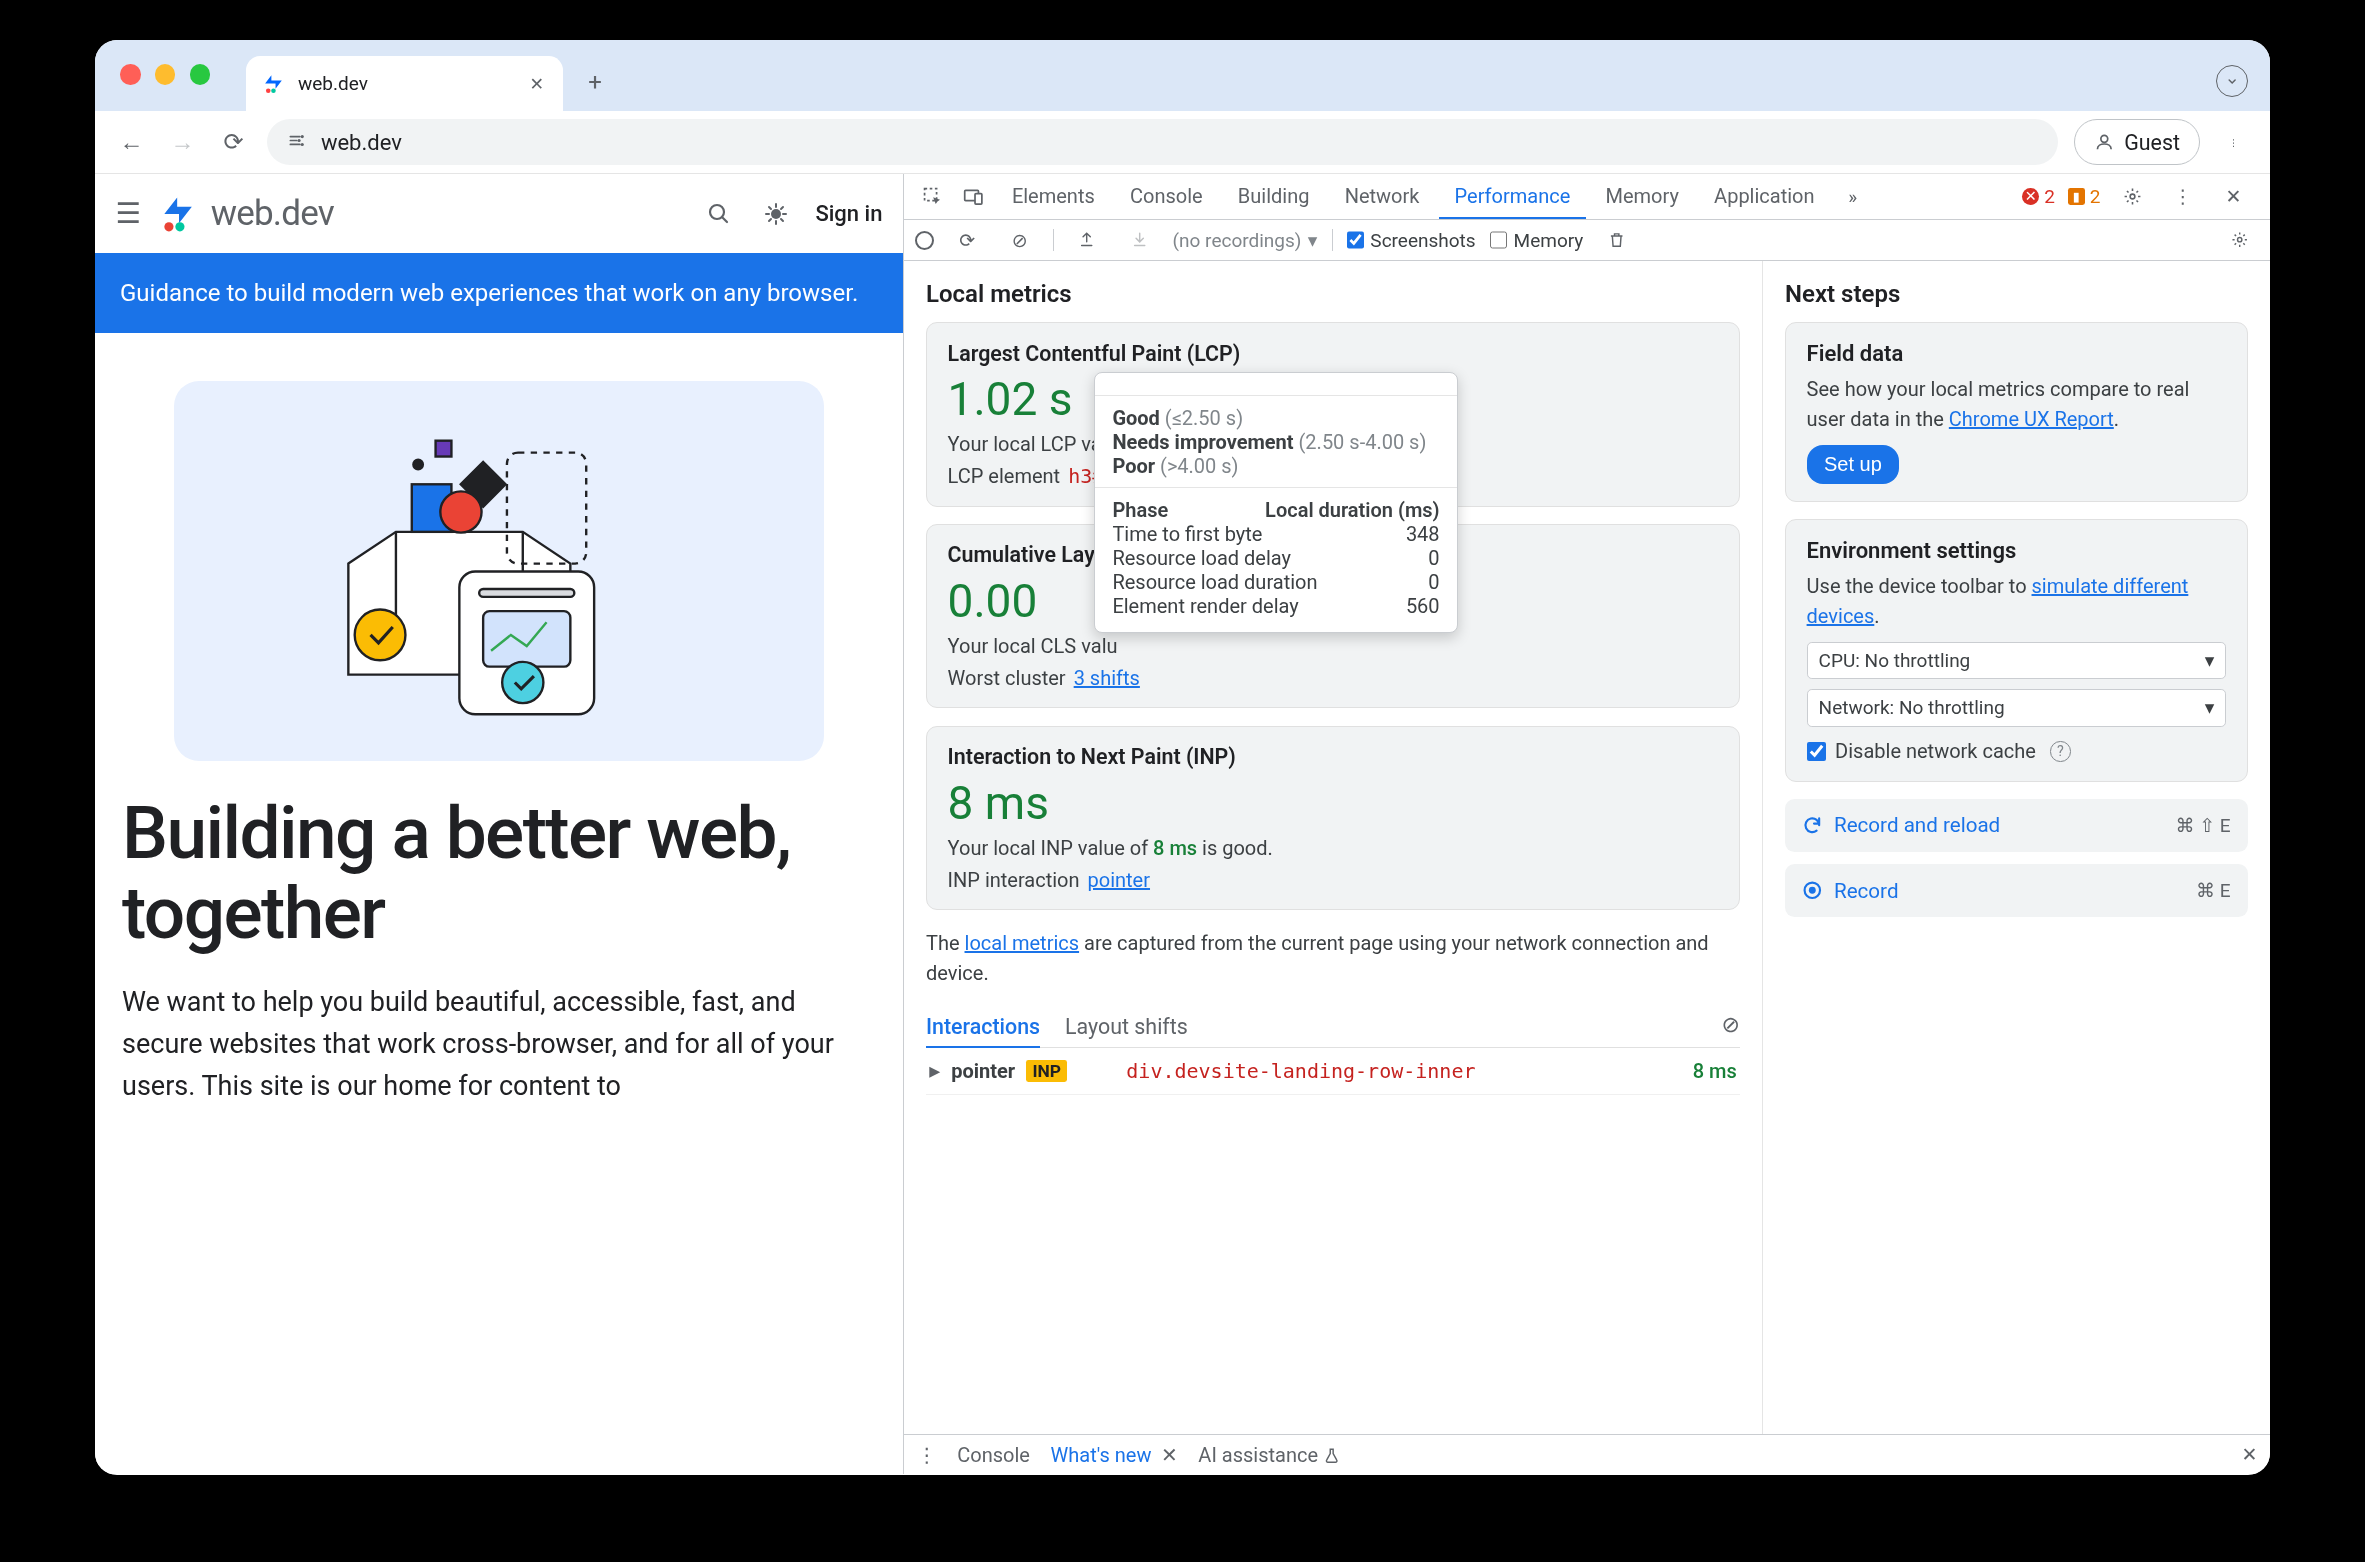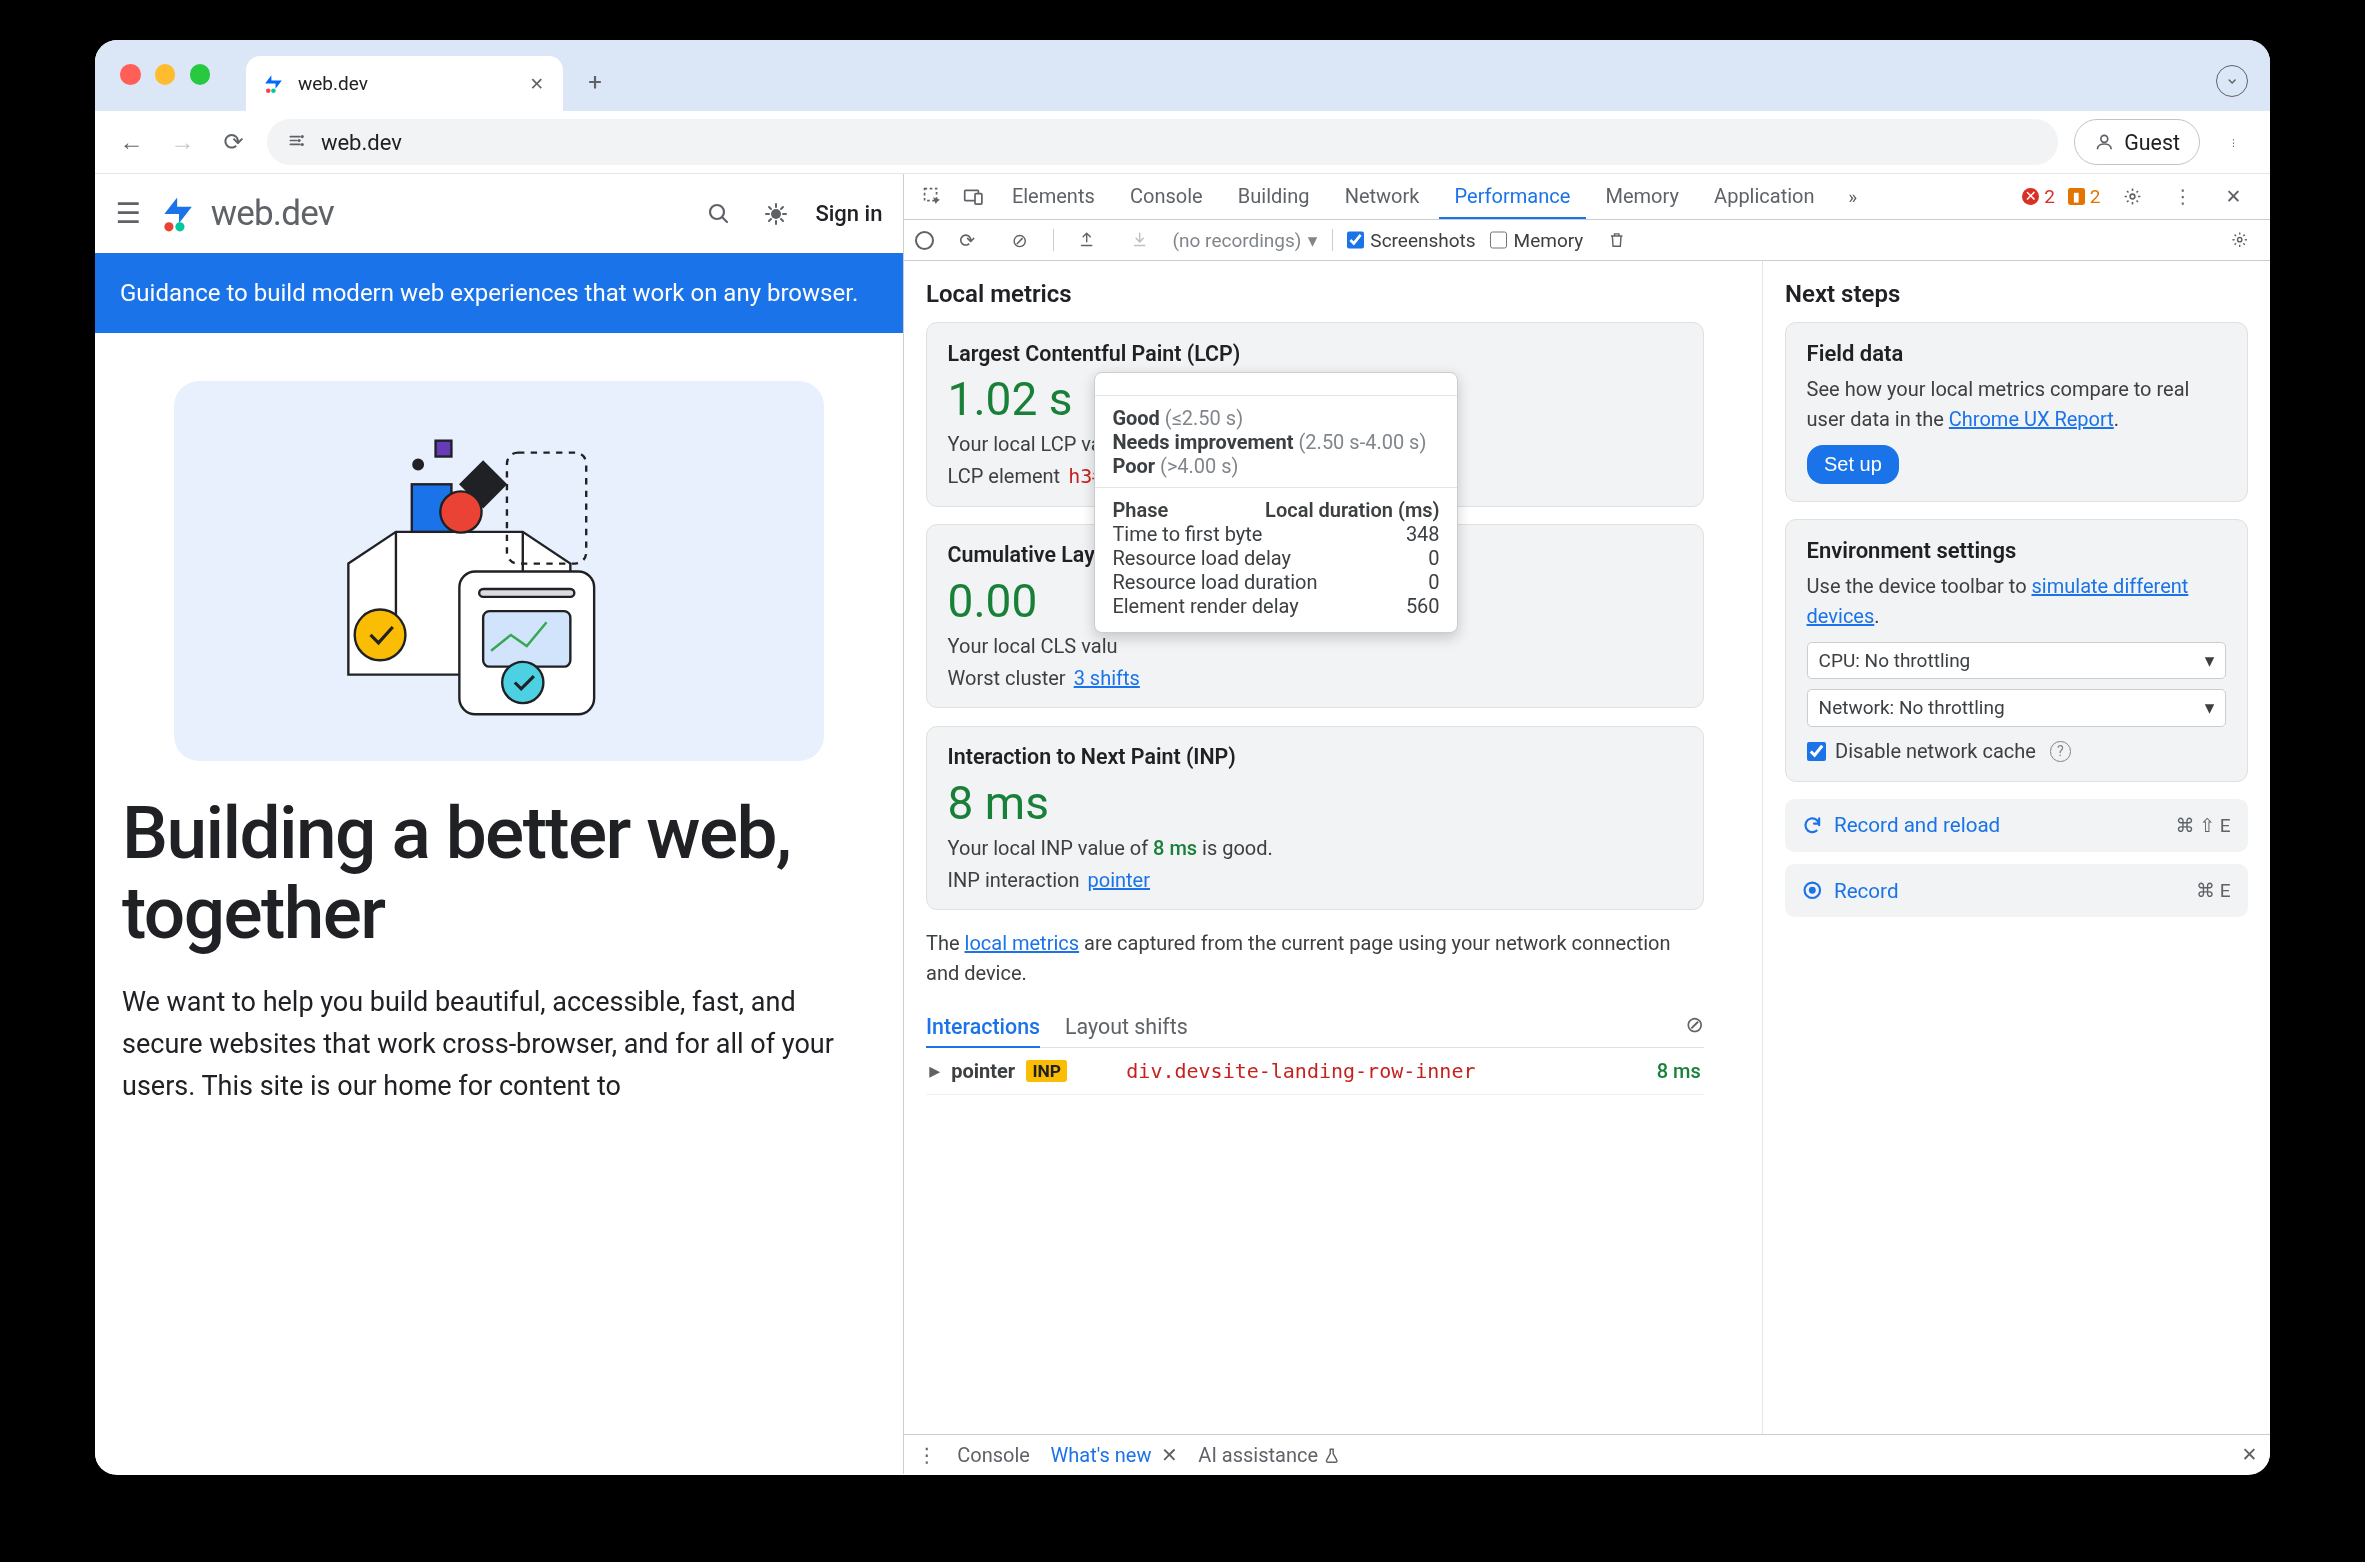--- a/index.html
+++ b/index.html
@@ -97,21 +97,21 @@
 .dt-toolbar {
   height: 41px; display: flex; align-items: center; border-bottom: 0.8px solid #cacdd1;
   padding: 0 11px; gap: 14.3px; color: #5f6368;
 }
 .dt-toolbar .rec { width: 19px; height: 19px; border-radius: 50%; border: 2.4px solid #5f6368; cursor: pointer; }
 .dt-toolbar .sel { color: #80868b; display: flex; align-items: flex-end; gap: 6.3px; font-size: 19px; }
 .dt-toolbar .chk { display: flex; align-items: center; gap: 6.3px; color: #3c4043; cursor: pointer; }
 .dt-toolbar input[type=checkbox] { width: 17.4px; height: 17.4px; accent-color: #1a73e8; }
 .dt-toolbar .spacer { flex: 1; }
 
-.dt-body { flex: 1; display: flex; overflow: hidden; gap: 36px; }
+.dt-body { flex: 1; display: flex; overflow: hidden; }
 .dt-left { flex: 1; padding: 19px 22px; overflow: auto; background:#fff; }
 .dt-right { width: 508px; padding: 19px 22px; border-left: 0.8px solid #e5e5e5; overflow: auto; background:#fff; }
 .section-title { font-size: 24px; font-weight: 600; color: #202124; margin-bottom: 14.3px; }
 
 .metric-card {
   background: #f1f3f4; border: 0.8px solid #e0e0e0; border-radius: 11px;
   padding: 17.4px 20.6px; margin-bottom: 17.4px; position: relative;
 }
 .metric-name { font-size: 21.4px; font-weight: 600; color: #202124; }
 .metric-value { font-size: 46px; font-weight: 400; margin: 6.3px 0; }

